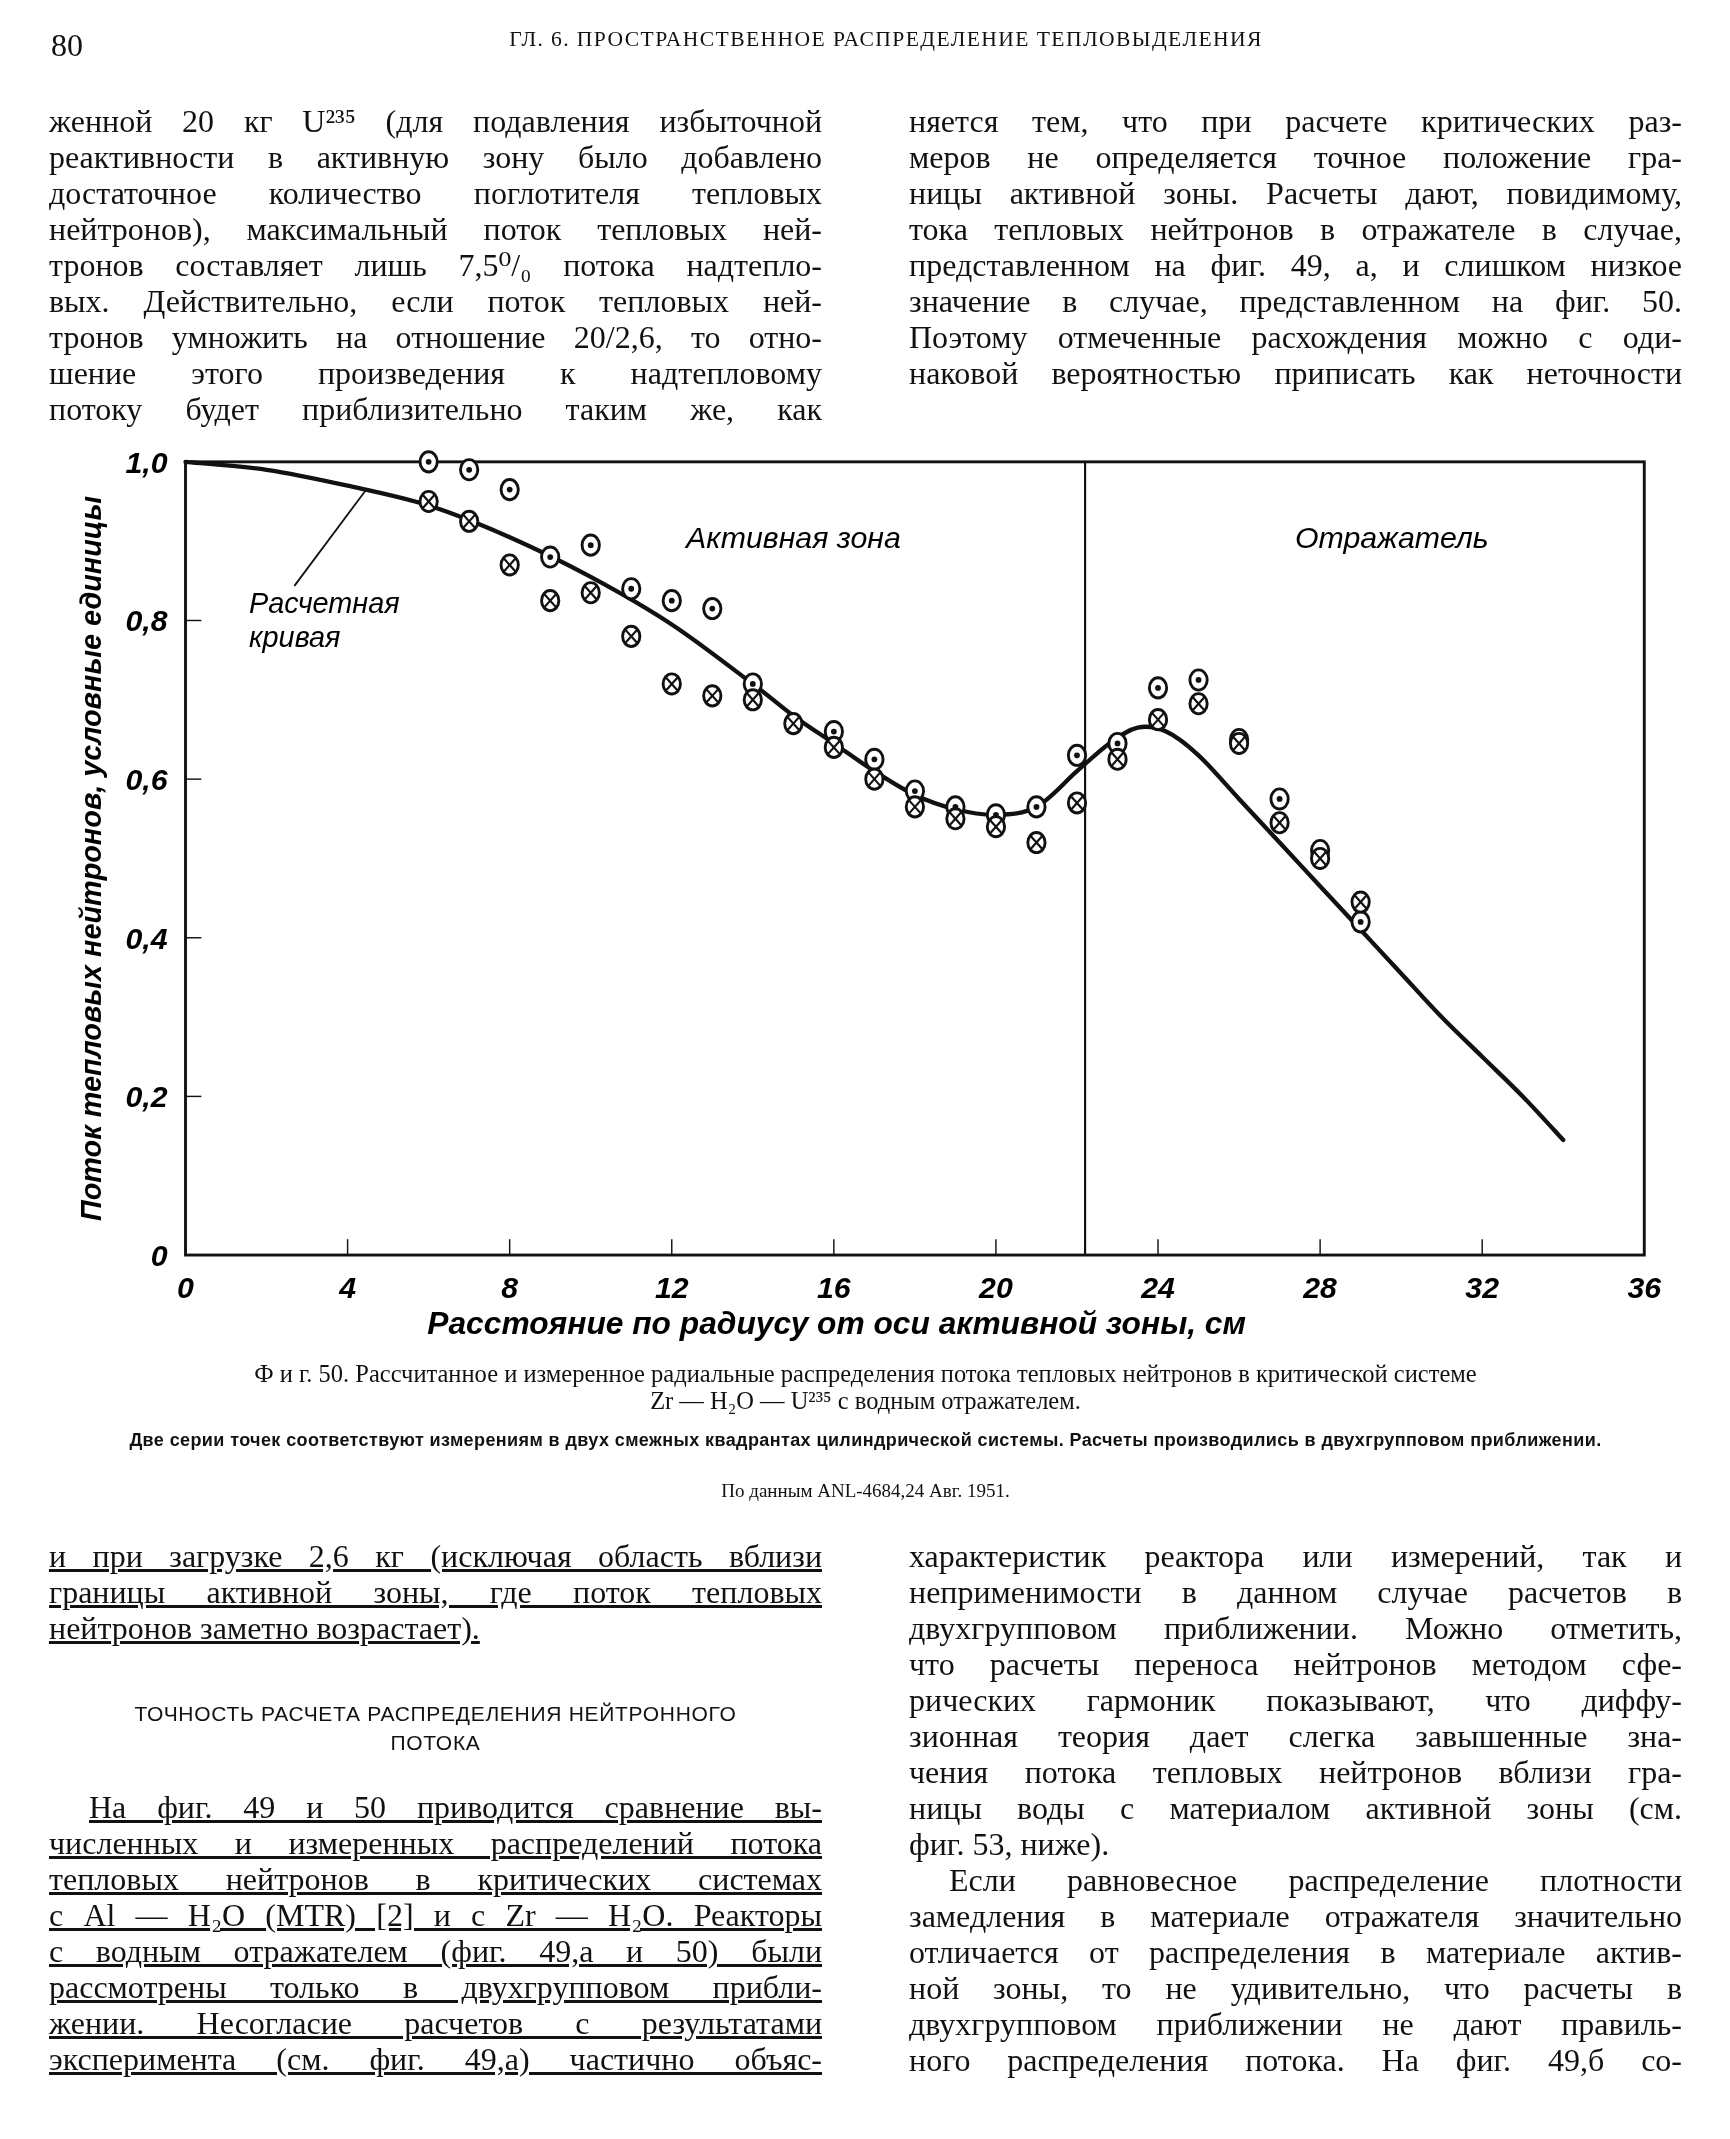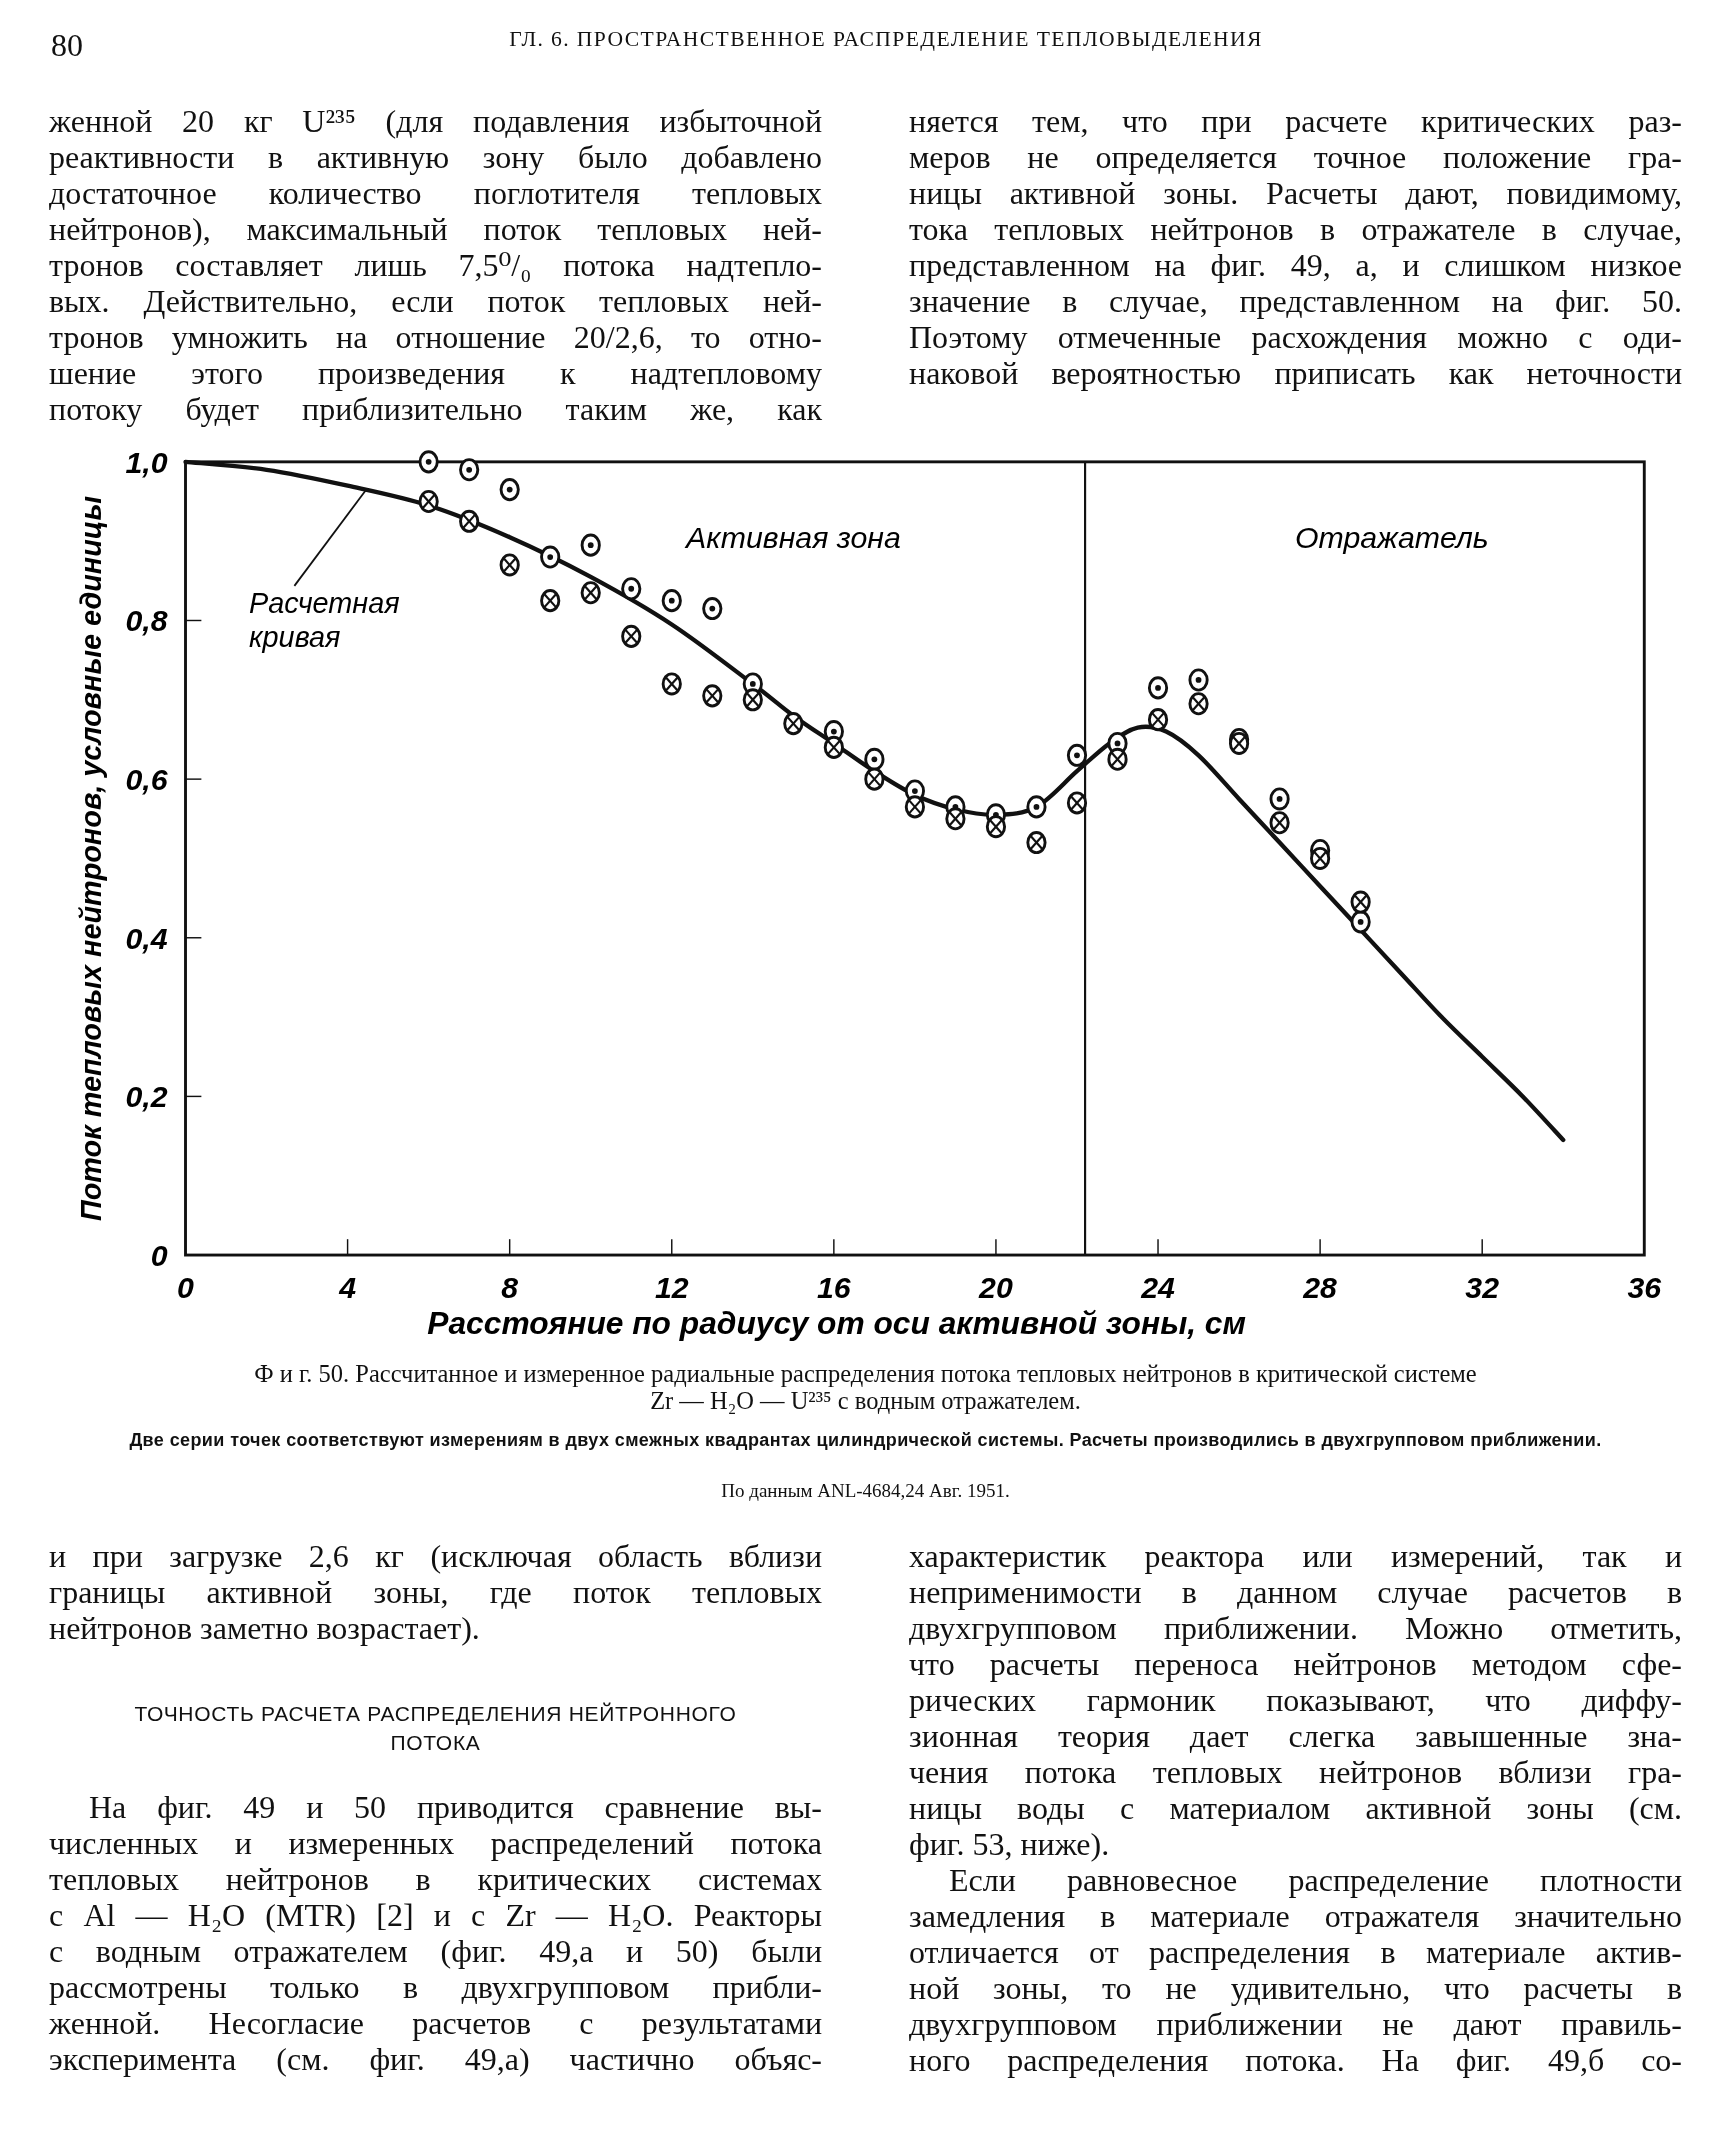--- a/index.html
+++ b/index.html
@@ -6,21 +6,21 @@
   body { width: 1731px; height: 2140px; position: relative; overflow: hidden;
          font-family: "Liberation Serif", "DejaVu Serif", serif; color: #111; }
   .page-number { position: absolute; left: 51px; top: 27px; font-size: 32px; }
   .running-head { position: absolute; left: 0; width: 1731px; top: 27px; text-align: center;
                   font-size: 21.6px; letter-spacing: 1.4px; padding-left: 41px; box-sizing: border-box; }
   .col { position: absolute; font-size: 32px; line-height: 36px; text-align: justify; }
   .col .line { display: block; text-align: justify; text-align-last: justify; white-space: nowrap; }
   .col .line.last { text-align-last: left; }
   .col-left-top { left: 49px; top: 103px; width: 773px; }
   .col-right-top { left: 909px; top: 103px; width: 773px; }
-  .col-left-bottom { left: 49px; top: 1538px; width: 773px; }
+  .col-left-bottom { left: 49px; top: 1538px; width: 773px; text-decoration: underline; }
   .col-right-bottom { left: 909px; top: 1538px; width: 773px; }
   .indent { padding-left: 40px; }
   .section-heading { position: absolute; left: 49px; width: 773px; top: 1699px; text-align: center;
                      font-family: "Liberation Sans", "DejaVu Sans", sans-serif; font-weight: normal;
                      font-size: 21px; line-height: 29px; letter-spacing: 0.7px; }
   .figure { position: absolute; left: 0; top: 433px; width: 1731px; height: 923px; }
   .figure svg { position: absolute; left: 0; top: 0; }
   .fig-caption { position: absolute; left: 49px; width: 1633px; text-align: center; }
   .cap1 { top: 1360px; font-size: 24.5px; line-height: 27px; }
   .cap2 { top: 1430px; font-size: 18px; line-height: 21.6px; font-weight: bold; font-family: "Liberation Sans", "DejaVu Sans", sans-serif; letter-spacing: 0.4px; }
@@ -338,21 +338,21 @@
   <div>ПОТОКА</div>
 </div>
 
 <div class="col col-left-bottom" style="top:1789px">
   <span class="line indent">На фиг. 49 и 50 приводится сравнение вы-</span>
   <span class="line">численных и измеренных распределений потока</span>
   <span class="line">тепловых нейтронов в критических системах</span>
   <span class="line">с Al — H₂O (MTR) [2] и с Zr — H₂O. Реакторы</span>
   <span class="line">с водным отражателем (фиг. 49,а и 50) были</span>
   <span class="line">рассмотрены только в двухгрупповом прибли-</span>
-  <span class="line">женной. Несогласие расчетов с результатами</span>
+  <span class="line">жении. Несогласие расчетов с результатами</span>
   <span class="line">эксперимента (см. фиг. 49,а) частично объяс-</span>
 </div>
 
 <div class="col col-right-bottom">
   <span class="line">характеристик реактора или измерений, так и</span>
   <span class="line">неприменимости в данном случае расчетов в</span>
   <span class="line">двухгрупповом приближении. Можно отметить,</span>
   <span class="line">что расчеты переноса нейтронов методом сфе-</span>
   <span class="line">рических гармоник показывают, что диффу-</span>
   <span class="line">зионная теория дает слегка завышенные зна-</span>

